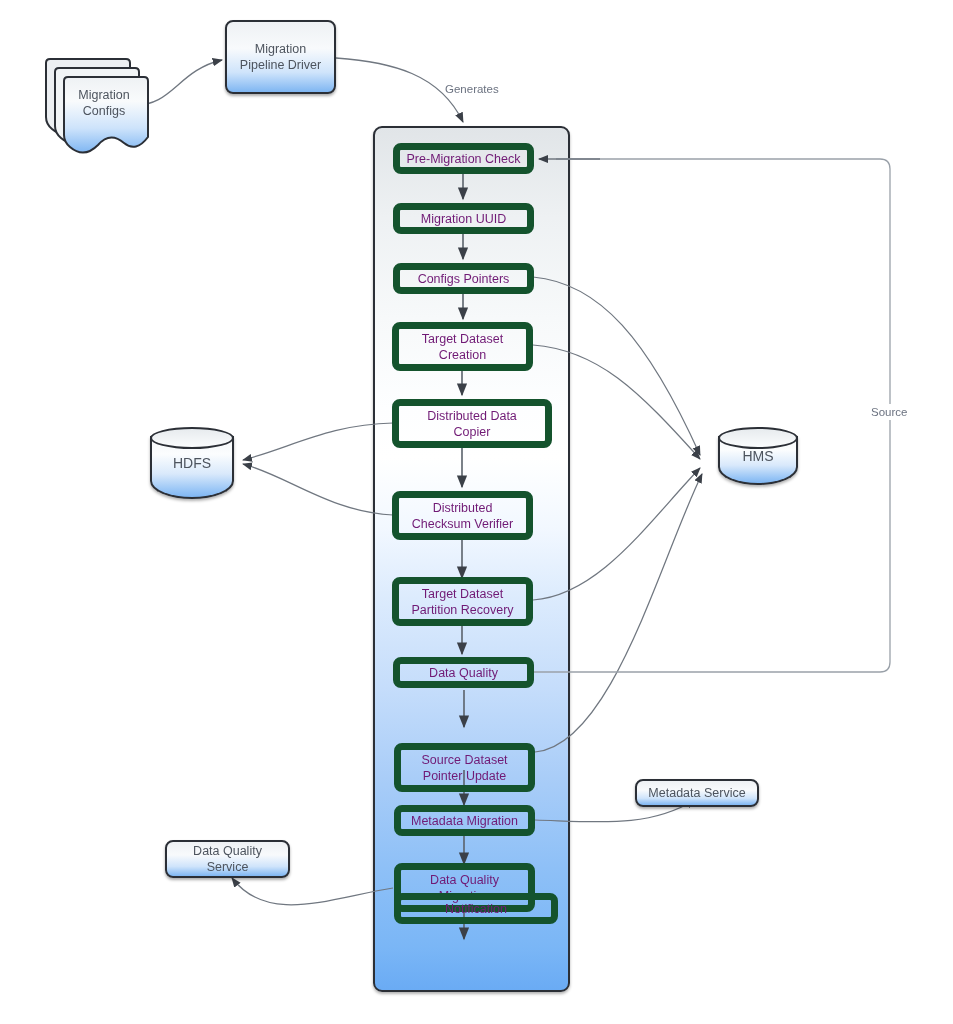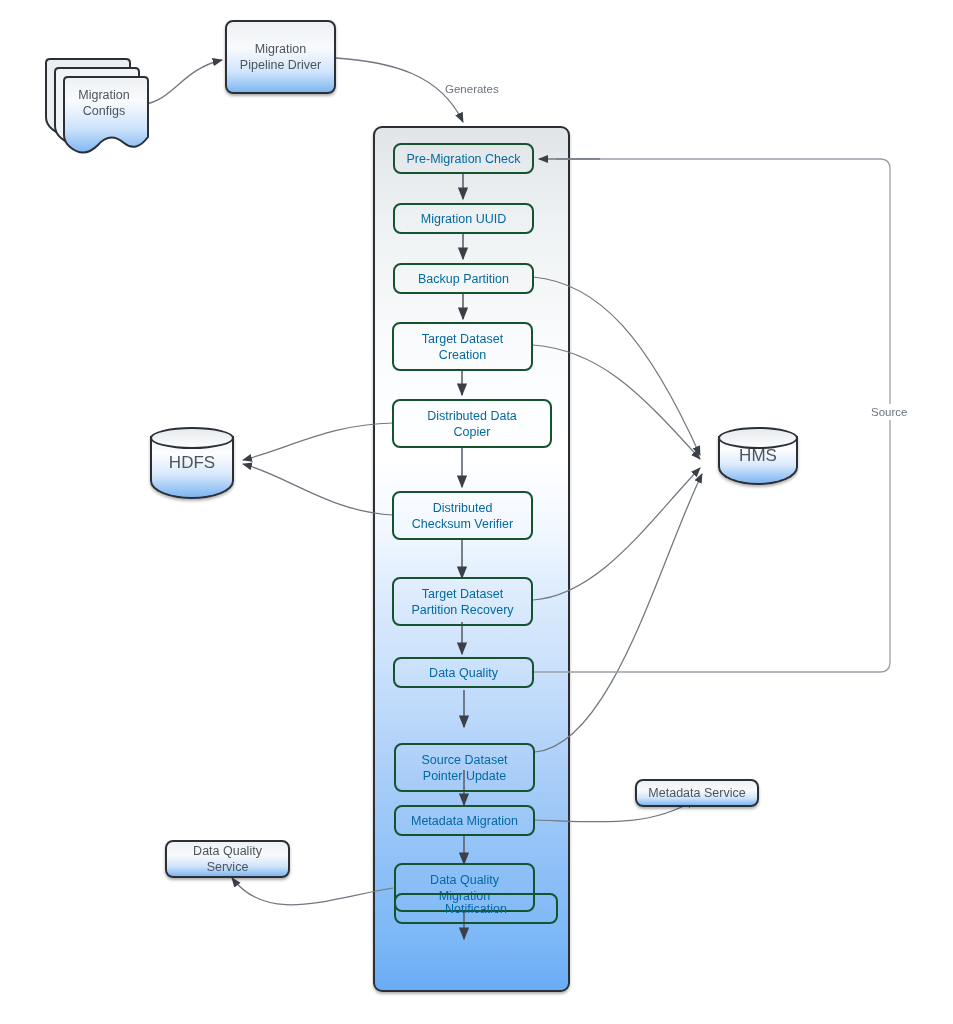--- a/index.html
+++ b/index.html
@@ -20,22 +20,22 @@
     border:2.5px solid #2b2f36;border-radius:9px;
     background:linear-gradient(to bottom,
        #e1e5e8 0px, #eef1f3 90px, #f7f9fa 190px, #fdfeff 280px,
        #ffffff 330px, #f2f8ff 400px, #dcebfd 470px,
        #c5ddfb 560px, #a9cdf8 650px, #8ec0f7 740px, #7ab6f6 820px, #6aabf4 862px);
     box-shadow:0 2px 3px rgba(0,0,0,.30);
   }
 
   
   .step{
-    border:2px solid #14532d;border-radius:8px;background:transparent;
-    font-size:12.5px;color:#0369a1;z-index:5;
+    border:7px solid #14532d;border-radius:8px;background:transparent;
+    font-size:12.5px;color:#701a75;z-index:5;
   }
 
   
   .glossy{
     border:2px solid #2b2f36;border-radius:8px;
     background:linear-gradient(to bottom,#eef1f4 0%,#f8fafc 38%,#cfe4fb 72%,#7fb6f2 100%);
     box-shadow:0 2px 3px rgba(0,0,0,.33);
     font-size:12.5px;color:#4d545e;z-index:6;
   }
 
@@ -48,21 +48,21 @@
     box-shadow:0 2px 3px rgba(0,0,0,.30);
   }
   .cyl .top{
     position:absolute;left:0;right:0;top:0;height:18px;
     border:2px solid #2b2f36;border-radius:50%;
     background:linear-gradient(to bottom,#e7ebee,#fafcfd);
   }
   .cyl .cl{
     position:absolute;left:0;right:0;top:0;bottom:0;
     display:flex;align-items:center;justify-content:center;
-    font-size:17px;color:#4d545e;z-index:2;
+    font-size:14px;color:#4d545e;z-index:2;
   }
 
   
   .docstack{position:absolute;z-index:6;}
   .docstack .sheet{position:absolute;width:88px;height:84px;}
   .docstack .sheet .sv{position:absolute;left:0;top:0;}
   .docstack .dlabel{
     position:absolute;left:18px;top:30px;width:88px;
     text-align:center;font-size:12.5px;color:#4d545e;z-index:4;line-height:1.3;
   }
@@ -175,21 +175,21 @@
 
   <div class="node step" style="left:393px;top:143px;width:141px;height:31px;">
     <span class="nlabel">Pre-Migration Check</span>
   </div>
 
   <div class="node step" style="left:393px;top:203px;width:141px;height:31px;">
     <span class="nlabel">Migration UUID</span>
   </div>
 
   <div class="node step" style="left:393px;top:263px;width:141px;height:31px;">
-    <span class="nlabel">Backup Partition</span>
+    <span class="nlabel">Configs Pointers</span>
   </div>
 
   <div class="node step" style="left:392px;top:322px;width:141px;height:49px;">
     <span class="nlabel">Target Dataset
 Creation</span>
   </div>
 
   <div class="node step" style="left:392px;top:399px;width:160px;height:49px;">
     <span class="nlabel">Distributed Data
 Copier</span>

